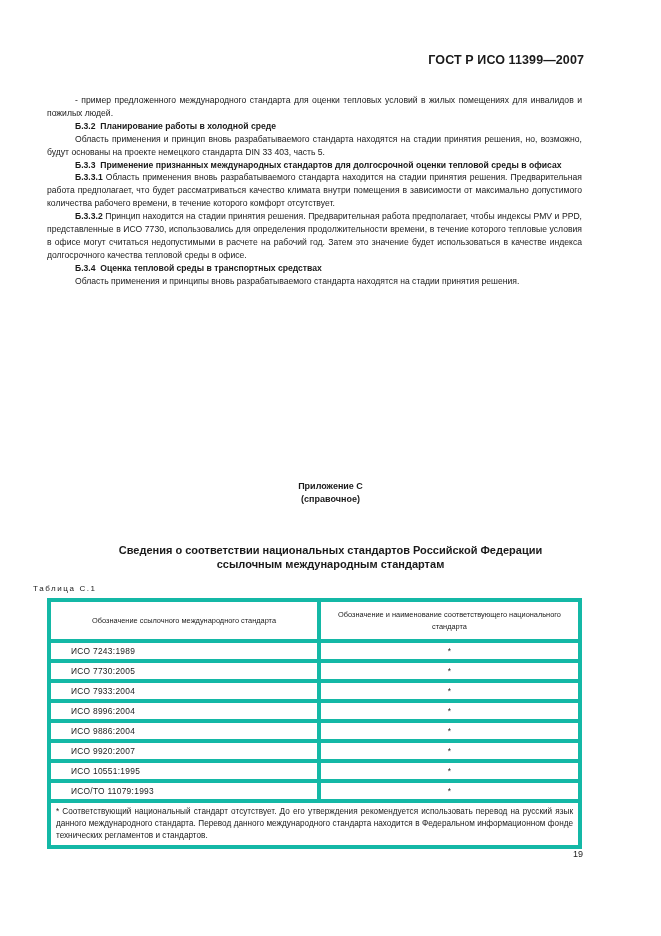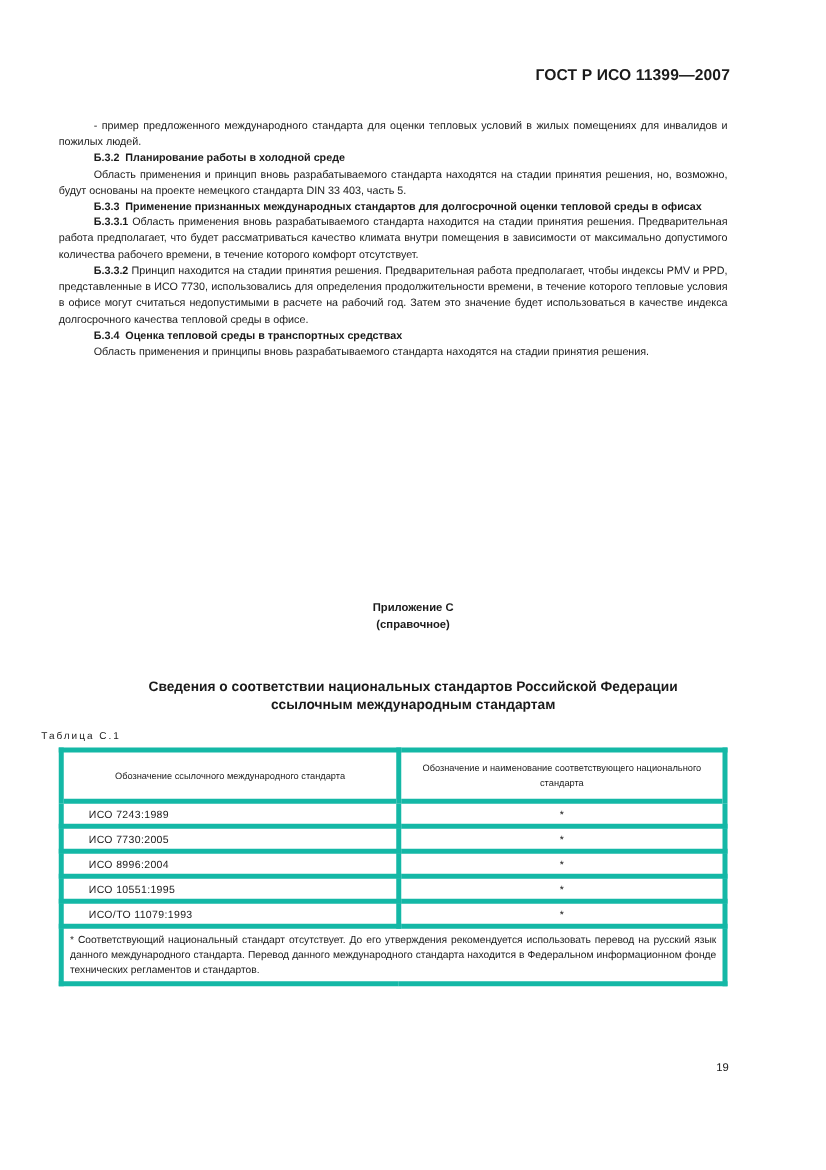--- a/index.html
+++ b/index.html
@@ -59,21 +59,33 @@
   </tr>
   <tr>
         <td class="l">ИСО  7243:1989</td>
         <td class="r">*</td>
       </tr>
   <tr>
         <td class="l">ИСО  7730:2005</td>
         <td class="r">*</td>
       </tr>
   <tr>
+        <td class="l">ИСО  7933:2004</td>
+        <td class="r">*</td>
+      </tr>
+  <tr>
         <td class="l">ИСО  8996:2004</td>
+        <td class="r">*</td>
+      </tr>
+  <tr>
+        <td class="l">ИСО  9886:2004</td>
+        <td class="r">*</td>
+      </tr>
+  <tr>
+        <td class="l">ИСО  9920:2007</td>
         <td class="r">*</td>
       </tr>
   <tr>
         <td class="l">ИСО  10551:1995</td>
         <td class="r">*</td>
       </tr>
   <tr>
         <td class="l">ИСО/ТО  11079:1993</td>
         <td class="r">*</td>
       </tr>

